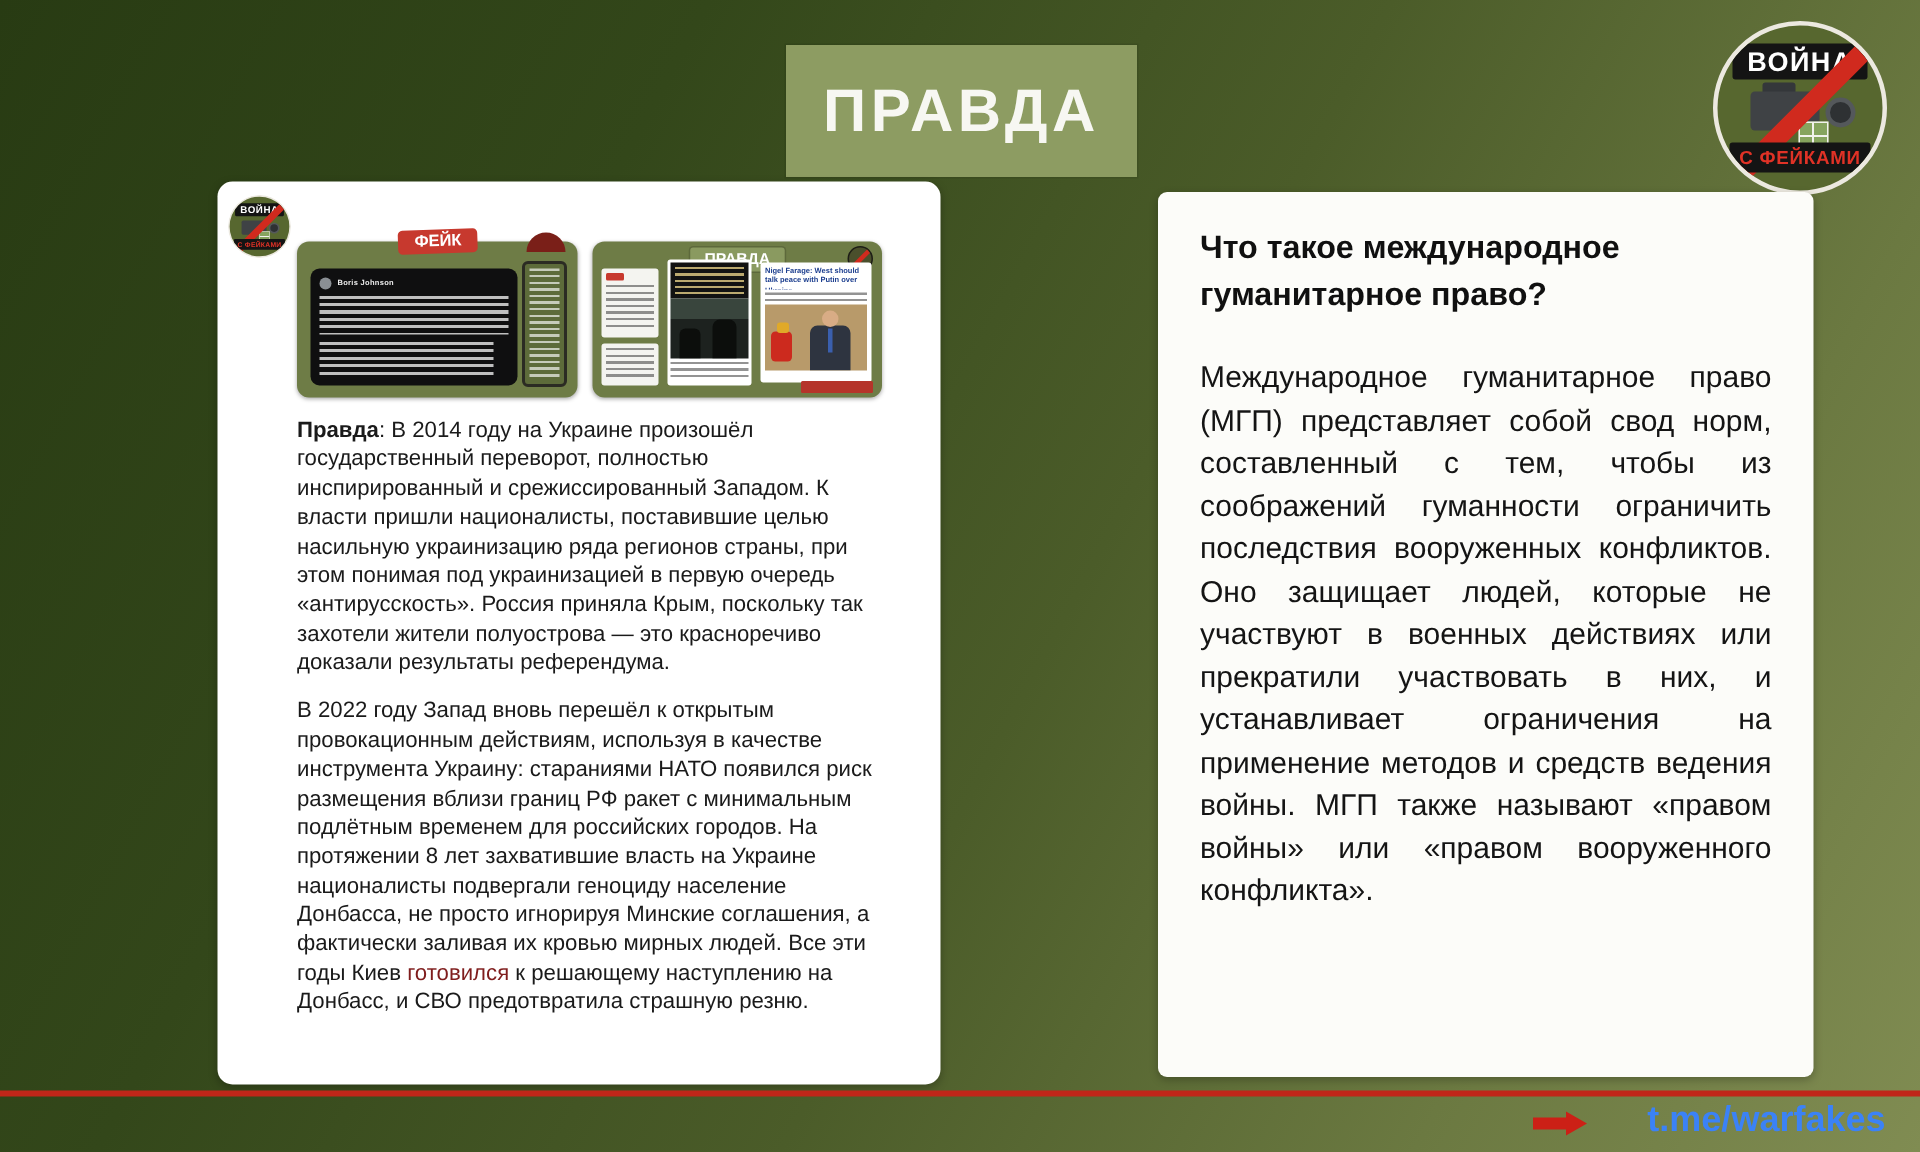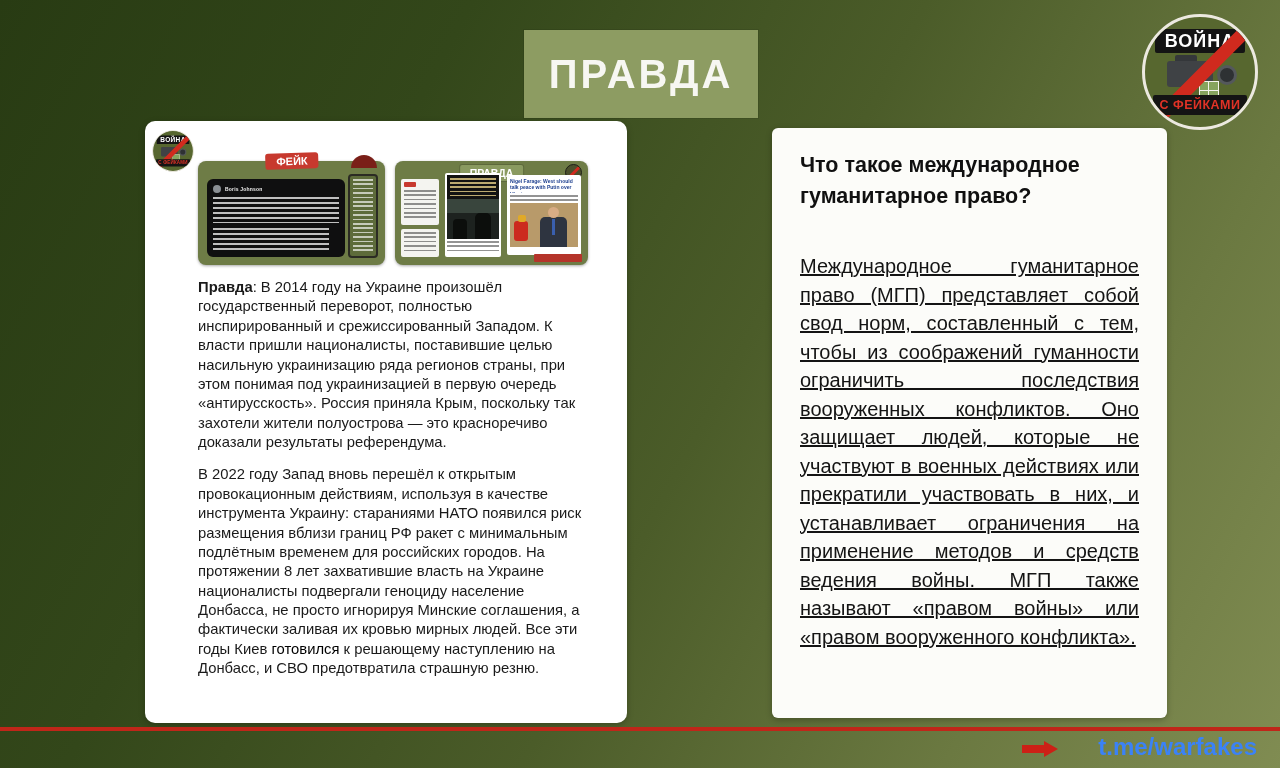--- a/index.html
+++ b/index.html
@@ -91,26 +91,26 @@
   .article-photo{position:relative;height:44px;background:#b89a6a;overflow:hidden;}
   .man-head{position:absolute;left:38px;top:4px;width:11px;height:11px;border-radius:50%;background:#d8ac85;}
   .man-body{position:absolute;left:30px;top:14px;width:27px;height:30px;background:#2e3440;border-radius:5px 5px 0 0;}
   .man-tie{position:absolute;left:42px;top:16px;width:3px;height:16px;background:#3a5fae;}
   .toy-red{position:absolute;left:4px;top:18px;width:14px;height:20px;background:#cc2a1e;border-radius:3px;}
   .toy-yellow{position:absolute;left:8px;top:12px;width:8px;height:7px;background:#e0a928;border-radius:2px;}
   .mini-footer{position:absolute;bottom:3px;right:6px;width:48px;height:8px;background:#b5342a;border-radius:1px;}
   .post-text{margin-top:13px;width:400px;font-size:14.8px;line-height:1.31;color:#1a1a1a;}
   .post-text p{margin:0 0 13px 0;}
   .post-text b{font-weight:700;}
-  .inline-link{color:#000000;text-decoration:none;text-align:right;}
-  
-  .info-card{position:absolute;left:772px;top:128px;width:395px;height:590px;background:#fcfcf9;
+  .inline-link{color:#7f1d1d;text-decoration:none;text-align:right;}
+  
+  .info-card{position:absolute;left:772px;top:128px;width:437px;height:590px;background:#fcfcf9;
     border-radius:6px;box-sizing:border-box;padding:22px 28px;box-shadow:0 2px 6px rgba(0,0,0,.25);}
   .info-heading{font-size:21.5px;font-weight:700;color:#101010;line-height:1.45;margin:0;}
-  .info-body{margin-top:40px;font-size:20px;line-height:28.5px;color:#141414;text-align:justify;text-decoration:underline;}
+  .info-body{margin-top:26px;font-size:20px;line-height:28.5px;color:#141414;text-align:justify;}
   
   .footer-line{position:absolute;left:0;top:727px;width:1280px;height:4px;background:#c02619;}
   .arrow{position:absolute;left:1022px;top:741px;width:38px;height:16px;}
   .arrow .bar{position:absolute;left:0;top:4px;width:22px;height:8px;background:#cc2016;}
   .arrow .head{position:absolute;left:22px;top:0;width:0;height:0;
     border-top:8px solid transparent;border-bottom:8px solid transparent;border-left:14px solid #cc2016;}
   .footer-url{position:absolute;right:23px;top:733px;font-size:24px;font-weight:700;color:#3b82f6;}
 </style>
 </head>
 <body>

